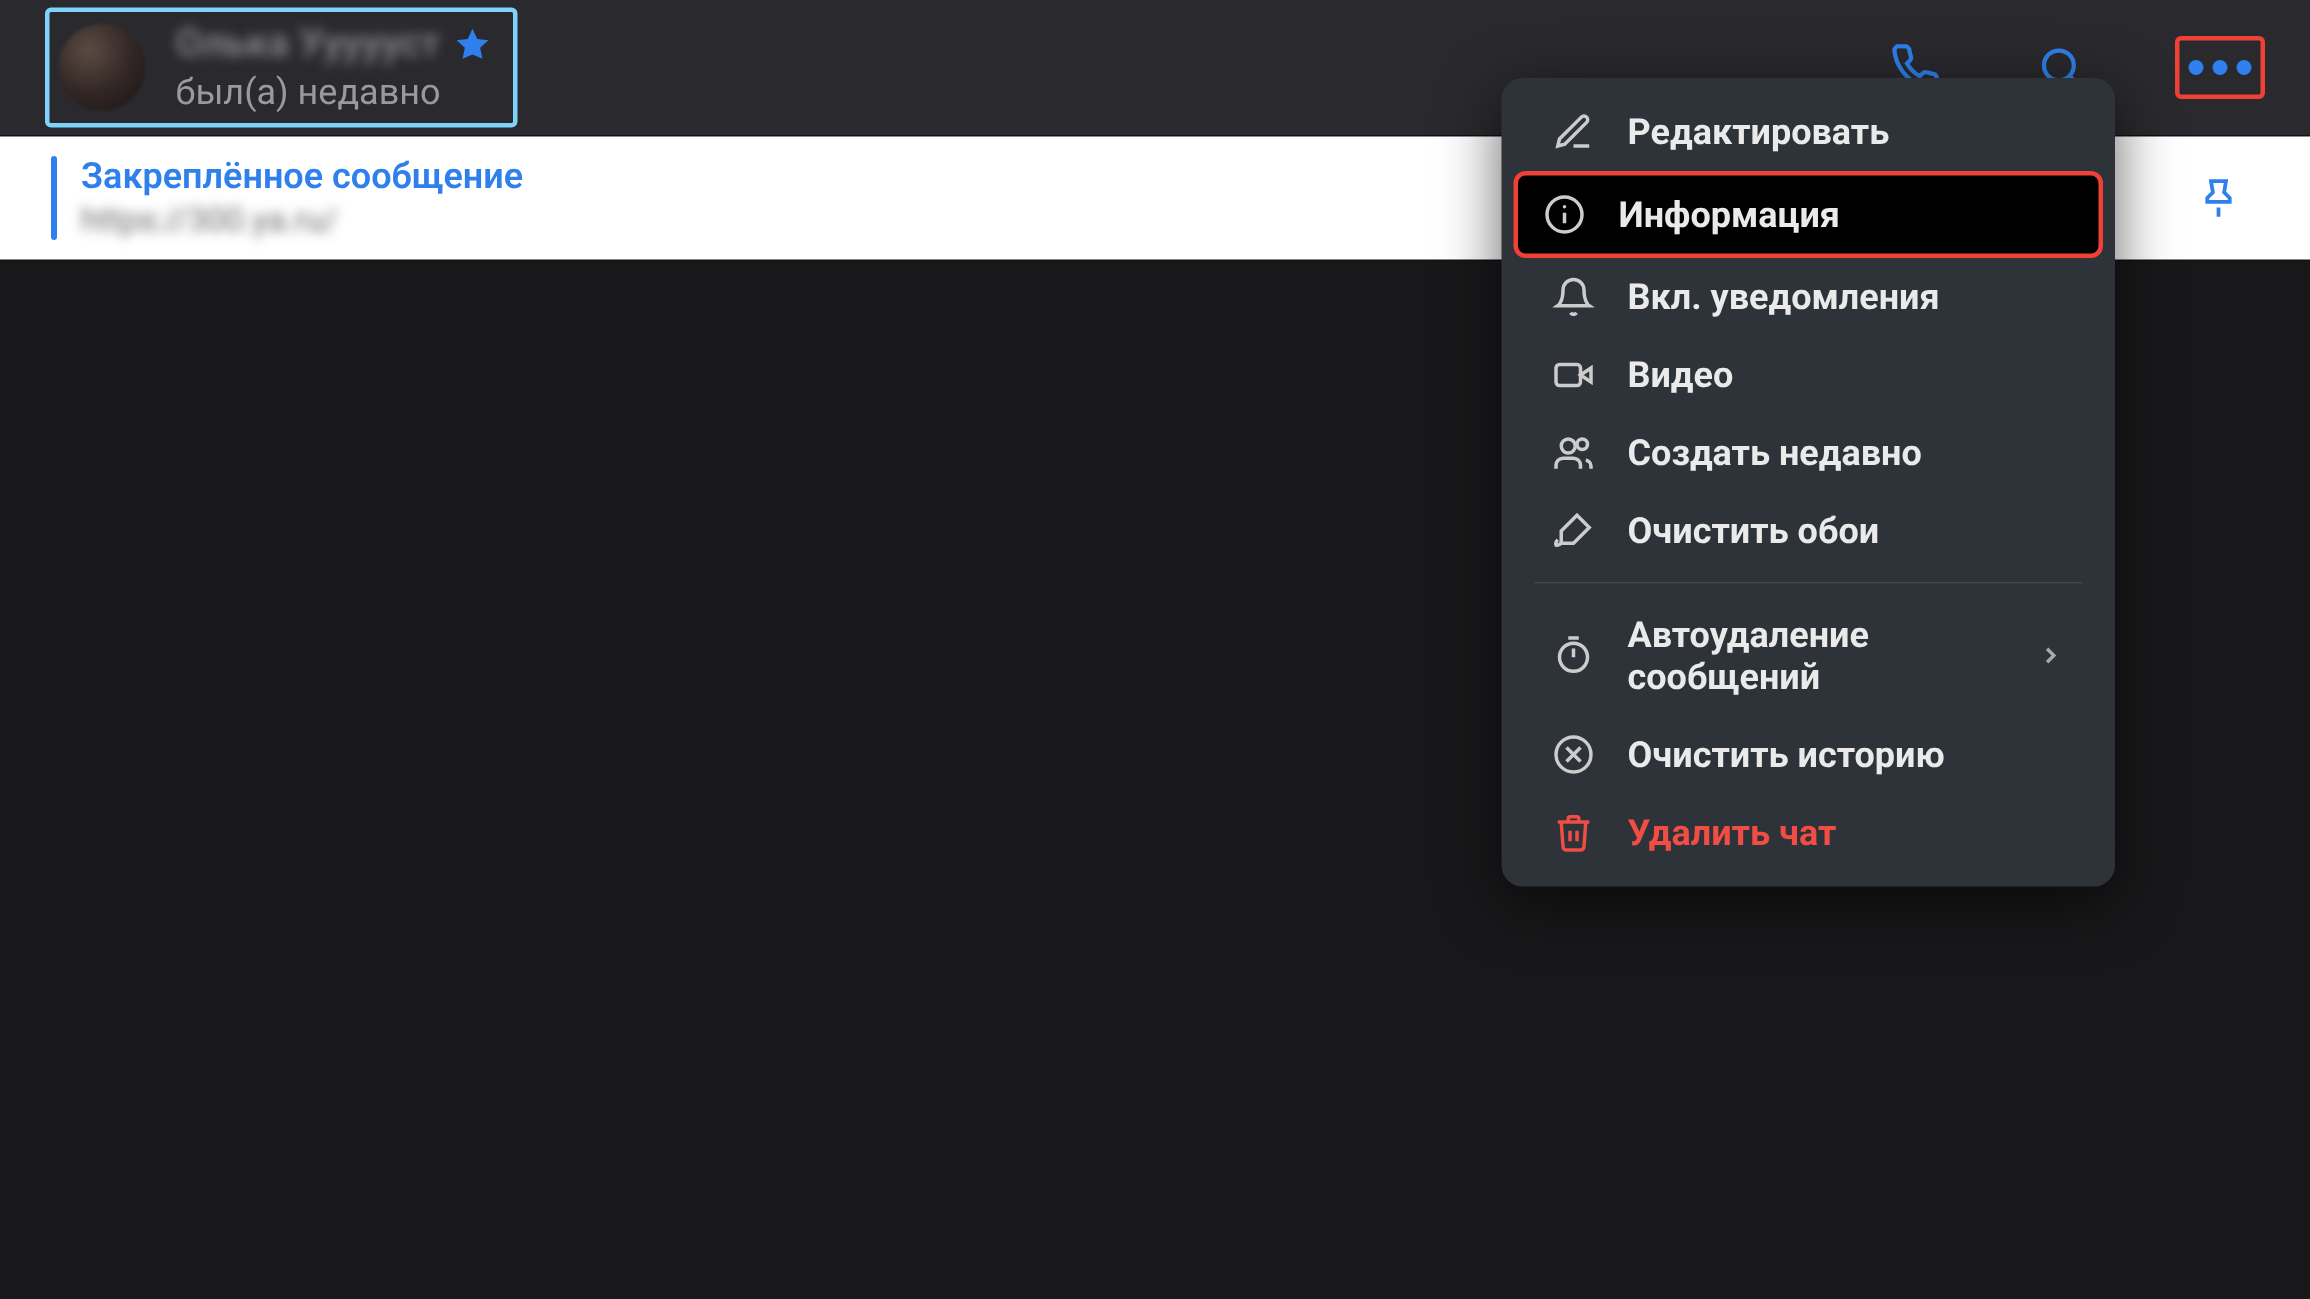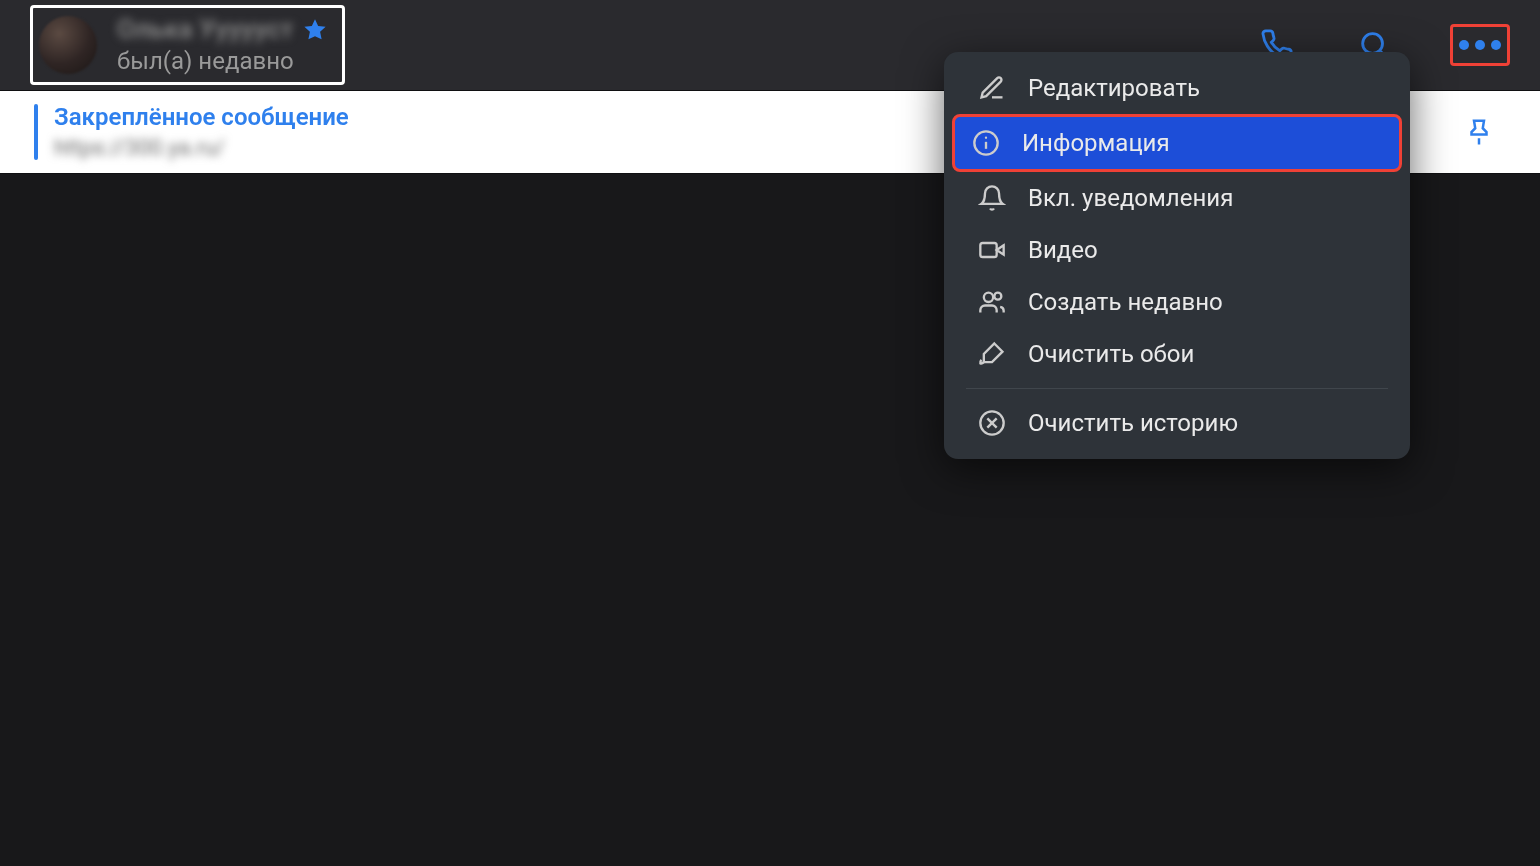--- a/index.html
+++ b/index.html
@@ -22,21 +22,21 @@
     align-items: center;
     justify-content: space-between;
     padding: 0 20px 0 30px;
     position: relative;
   }
 
   .header-profile {
     display: flex;
     align-items: center;
     gap: 20px;
-    border: 3px solid #ffffff;
+    border: 3px solid #7dd3fc;
     border-radius: 4px;
     padding: 6px 14px 6px 6px;
   }
 
   .avatar {
     width: 58px;
     height: 58px;
     border-radius: 50%;
     background: radial-gradient(circle at 35% 30%, #5b4a42 0%, #2f2524 55%, #1b1614 100%);
     filter: blur(1px);
@@ -144,45 +144,46 @@
     color:#2f80ed;
     width:30px;
     height:30px;
   }
 
   
   .menu {
     position: absolute;
     top: 52px;
     right: 130px;
-    width: 466px;
+    width: 409px;
     background: #2e3339;
     border-radius: 14px;
     box-shadow: 0 10px 40px rgba(0,0,0,0.6);
     padding: 10px 0;
     z-index: 10;
+    font-weight: bold;
   }
 
   .menu-item {
     display: flex;
     align-items: center;
     gap: 22px;
     padding: 12px 26px;
     font-size: 24px;
     color: #eaeaea;
     cursor: pointer;
     position: relative;
     margin: 0 8px;
     border-radius: 8px;
   }
   .menu-item.highlight-red {
     border: 3px solid #ef4136;
   }
   .menu-item.hovered {
-    background: #1d4ed8;
+    background: #000000;
     padding-left: 17px;
   }
   .menu-item.danger { color: #f04e45; }
   .menu-item.danger .mi-icon { color:#f04e45; }
   .mi-icon {
     width: 28px; height: 28px;
     color:#ccc;
     flex-shrink:0;
     display:flex;align-items:center;justify-content:center;
   }
@@ -315,26 +316,51 @@
       <svg viewBox="0 0 24 24" fill="none" stroke="currentColor" stroke-width="2">
           <path d="M14 3l7 7-9 9H5v-7l9-9z"></path>
           <path d="M5 19c-1.5 1.5-3 1-3 1s-.5-1.5 1-3"></path>
         </svg>
     </span>
     <span class="mi-label">Очистить обои</span>
   </div>
 
   <div class="menu-divider"></div>
 
+  <div class="menu-item">
+    <span class="mi-icon">
+      <svg viewBox="0 0 24 24" fill="none" stroke="currentColor" stroke-width="2">
+          <circle cx="12" cy="13" r="8"></circle>
+          <line x1="12" y1="13" x2="12" y2="8"></line>
+          <line x1="9" y1="2" x2="15" y2="2"></line>
+        </svg>
+    </span>
+    <span class="mi-label">Автоудаление сообщений</span>
+    <svg class="mi-chevron" viewBox="0 0 24 24" fill="none" stroke="currentColor" stroke-width="3">
+        <polyline points="9 18 15 12 9 6"></polyline>
+      </svg>
+  </div>
 
   <div class="menu-item">
     <span class="mi-icon">
       <svg viewBox="0 0 24 24" fill="none" stroke="currentColor" stroke-width="2">
           <circle cx="12" cy="12" r="10"></circle>
           <line x1="8" y1="8" x2="16" y2="16"></line>
           <line x1="16" y1="8" x2="8" y2="16"></line>
         </svg>
     </span>
     <span class="mi-label">Очистить историю</span>
   </div>
 
+  <div class="menu-item danger">
+    <span class="mi-icon">
+      <svg viewBox="0 0 24 24" fill="none" stroke="currentColor" stroke-width="2">
+          <polyline points="3 6 5 6 21 6"></polyline>
+          <path d="M19 6l-1 14a2 2 0 0 1-2 2H8a2 2 0 0 1-2-2L5 6"></path>
+          <path d="M10 11v6"></path>
+          <path d="M14 11v6"></path>
+          <path d="M9 6V4a1 1 0 0 1 1-1h4a1 1 0 0 1 1 1v2"></path>
+        </svg>
+    </span>
+    <span class="mi-label">Удалить чат</span>
+  </div>
 
 </div>
 
 </body></html>

